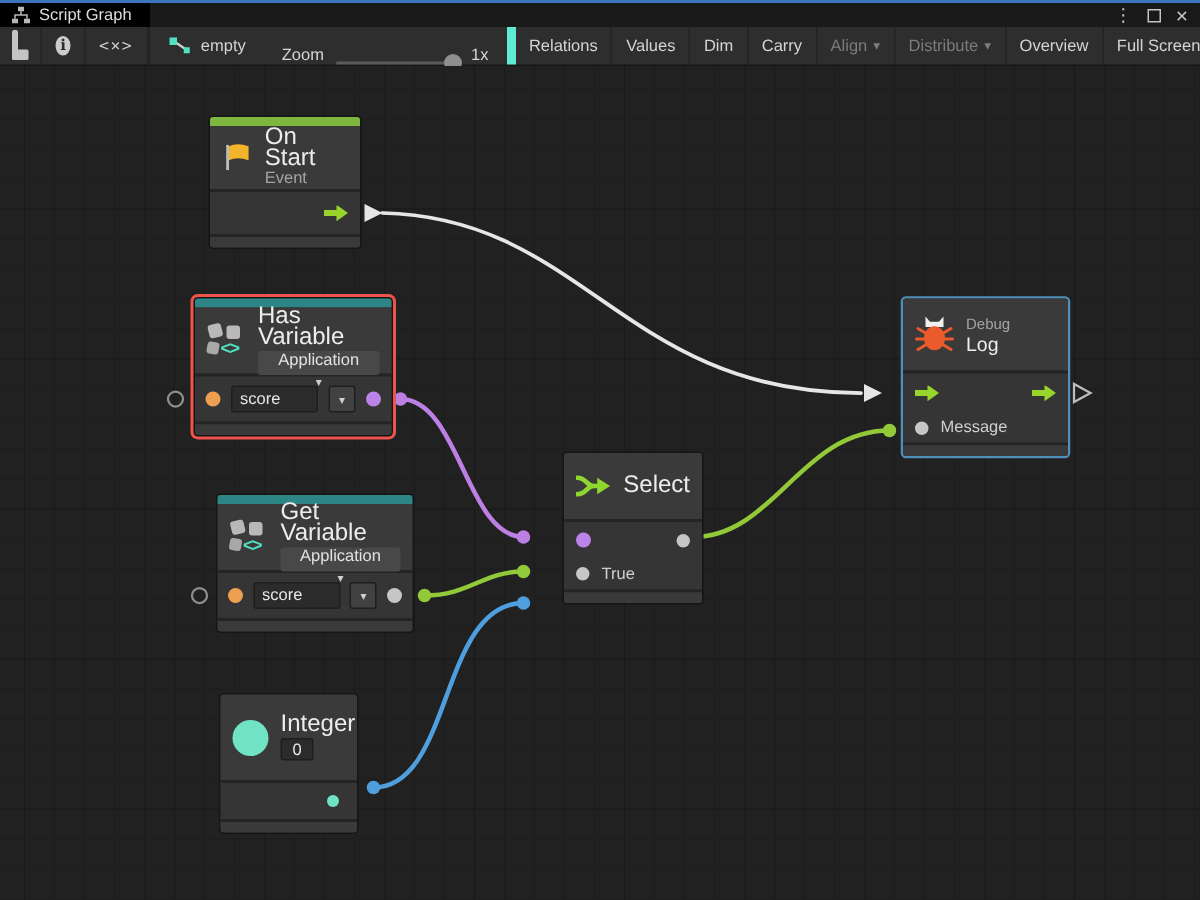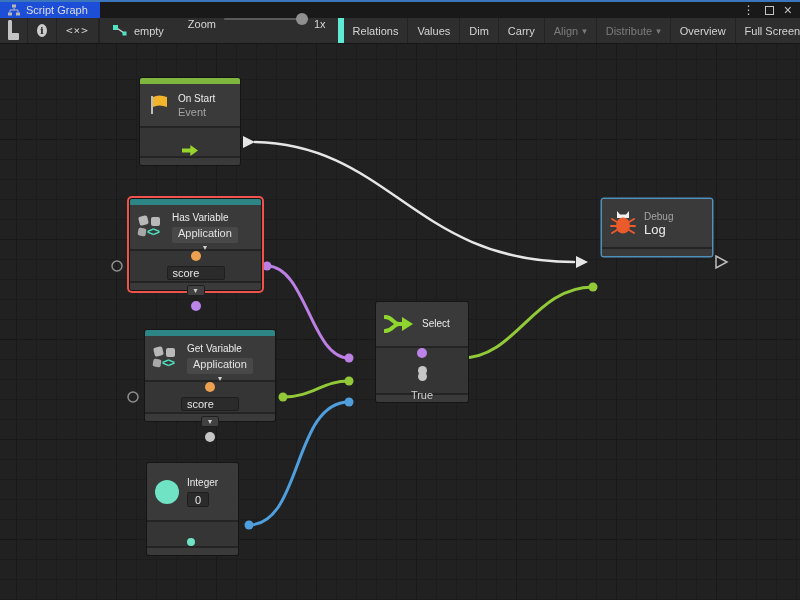--- a/index.html
+++ b/index.html
@@ -6,39 +6,39 @@
   html,body { width:800px; height:600px; overflow:hidden; }
   body {
     font-family:"Liberation Sans","DejaVu Sans",sans-serif;
     background:#191919; color:#d6d6d6; font-size:11px;
     position:relative; width:800px; height:600px;
   }
 
   
   .topline { position:absolute; top:0; left:0; width:800px; height:2px; background:#3b76bc; }
   .titlebar { position:absolute; top:2px; left:0; width:800px; height:16px; background:#191919; display:flex; align-items:stretch; }
-  .tab { display:flex; align-items:center; gap:6px; background:#1d4ed8; padding:0 12px 0 8px; color:#dedede; }
+  .tab { display:flex; align-items:center; gap:6px; background:#000000; padding:0 12px 0 8px; color:#dedede; }
   .win-controls { margin-left:auto; display:flex; align-items:center; gap:10px; padding-right:8px; color:#c4c4c4; font-size:12px; }
   .win-max { width:9px; height:9px; border:1.5px solid #c4c4c4; }
 
   
   .toolbar { position:absolute; top:18px; left:0; width:800px; height:26px; background:#2e2e2e;
              border-bottom:1px solid #161616; display:flex; align-items:stretch; }
   .tbtn { display:flex; align-items:center; justify-content:center; padding:0 9px;
           border-right:1px solid #232323; color:#d4d4d4; white-space:nowrap; }
   .tbtn.disabled { color:#7c7c7c; }
   .tbtn .caret { font-size:9px; margin-left:4px; }
   .lock-shackle { width:8px; height:6px; border:2px solid #c4c4c4; border-bottom:none; border-radius:4px 4px 0 0; margin:0 auto; }
   .lock-body { width:11px; height:7px; background:#c4c4c4; border-radius:1px; margin-top:-1px; }
   .info-circle { width:13px; height:13px; border-radius:50%; background:#cccccc; color:#2c2c2c;
                  font-weight:bold; font-size:10px; display:flex; align-items:center; justify-content:center;
                  font-family:"DejaVu Serif",serif; }
   .code-glyph { font-family:"DejaVu Sans Mono",monospace; color:#cfcfcf; letter-spacing:1px; }
   .tool-spacer { width:26px; border-right:1px solid #232323; }
-  .zoom-group { display:flex; align-items:flex-start; padding:0 12px; gap:8px; }
+  .zoom-group { display:flex; align-items:flex-end; padding:0 12px; gap:8px; }
   .zoom-track { position:relative; width:82px; height:2px; background:#5a5a5a; border-radius:1px; }
   .zoom-handle { position:absolute; right:-2px; top:-5px; width:12px; height:12px; border-radius:50%; background:#8f8f8f; }
   .tb-right { margin-left:auto; display:flex; align-items:stretch; }
   .tb-right .tbtn:first-child { border-left:6px solid #5eead4; }
 
   
   .canvas {
     position:absolute; top:44px; left:0; width:800px; height:556px;
     background-color:#212121;
     background-image:
@@ -53,23 +53,23 @@
 
   
   .node { position:absolute; background:#242424; border-radius:2px;
           box-shadow:0 0 0 1px #151515; }
   .node.selected { box-shadow:0 0 0 1px #151515, 0 0 0 3px #f0534b; }
   .node.focused  { box-shadow:0 0 0 1.5px #4e90b9; }
   .colorbar { height:6px; border-radius:2px 2px 0 0; }
   .nhead { background:#3a3a3a; display:flex; align-items:center; gap:8px; padding:0 8px; }
   .nbody { background:#353535; border-top:2px solid #242424; }
   .nfoot { background:#3a3a3a; border-top:2px solid #242424; height:9px; border-radius:0 0 2px 2px; }
-  .ntitle { color:#ececec; font-size:10px; line-height:14px; }
+  .ntitle { color:#ececec; font-size:16px; line-height:14px; }
   .nsub { color:#a4a4a4; font-size:11px; line-height:13px; }
-  .prow { display:flex; align-items:center; padding:0 8px; gap:8px;flex-direction:column; }
+  .prow { display:flex; align-items:center; padding:0 8px; gap:8px; }
   .plabel { color:#cfcfcf; font-size:11px; }
   .dot { border-radius:50%; flex:0 0 auto; }
   .dot.d10 { width:10px; height:10px; }
   .dot.d9 { width:9px; height:9px; }
   .dot.d8 { width:8px; height:8px; }
   .dot.orange { background:#eda04f; }
   .dot.purple { background:#bc84e8; }
   .dot.gray { background:#c6c6c6; }
   .dot.mint { background:#6fe3c4; }
   .flow-arrow { width:16px; height:11px; background:#97d42c; flex:0 0 auto;
@@ -310,20 +310,30 @@
             <line x1="20" y1="16" x2="25" y2="16"></line>
             <line x1="19" y1="20" x2="24" y2="23"></line>
         </g>
         <ellipse cx="13" cy="15.5" rx="7" ry="8" fill="#ea5a2b"></ellipse>
       </svg>
       <div class="hcol">
         <span class="nsub" style="font-size:10px">Debug</span>
         <span class="ntitle" style="font-size:13px">Log</span>
       </div>
     </div>
+    <div class="nbody">
+      <div class="prow" style="height:26px; justify-content:space-between;">
+        <span class="flow-arrow"></span>
+        <span class="flow-arrow"></span>
+      </div>
+      <div class="prow" style="height:20px;">
+        <span class="dot d9 gray"></span>
+        <span class="plabel">Message</span>
+      </div>
+    </div>
     <div class="nfoot"></div>
   </div>
 
   <div class="node" style="left:147px; top:419px; width:91px;">
     <div class="nhead" style="height:57px; border-radius:2px 2px 0 0;">
       <span class="mint-circle"></span>
       <div class="hcol">
         <span class="ntitle">Integer</span>
         <input class="nfield" style="width: 22px; height: 15px; margin-top: 2px; text-align: center; padding: 0px;" value="0">
       </div>

